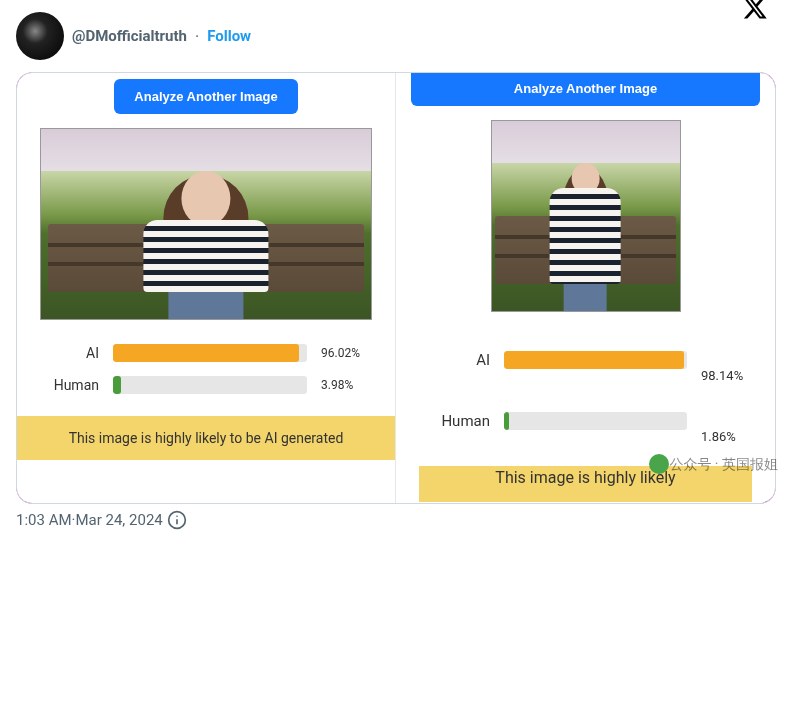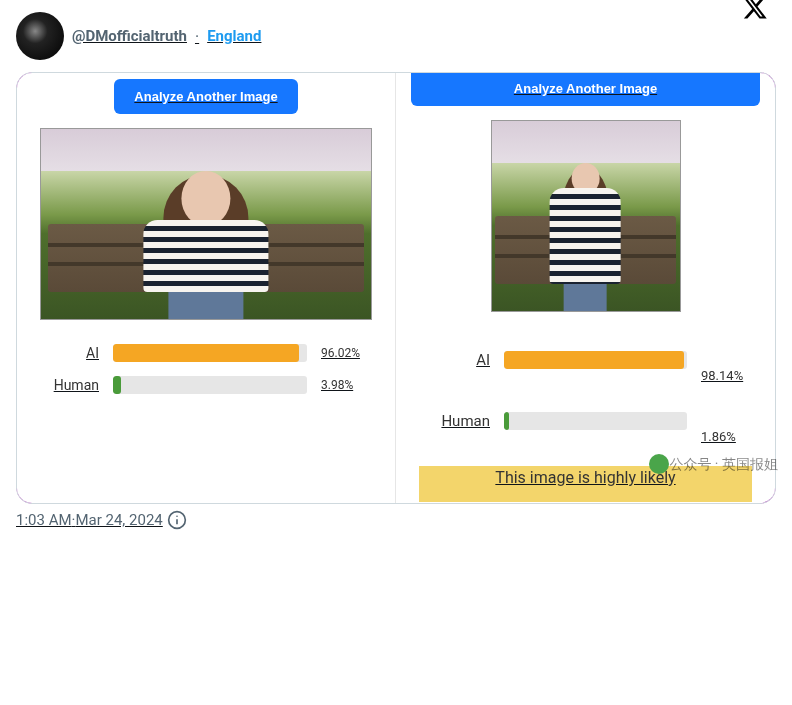--- a/index.html
+++ b/index.html
@@ -6,21 +6,20 @@
   body {
     font-family: -apple-system, BlinkMacSystemFont, "Segoe UI", Roboto, Helvetica, Arial, sans-serif;
     background: #fff;
     color: #0f1419;
     width: 792px;
     margin: 0;
   }
   .tweet {
     padding: 12px 16px 8px 16px;
     position: relative;
-    text-decoration: underline;
   }
   .x-logo {
     position: absolute;
     top: -5px;
     right: 24px;
     width: 26px;
     height: 26px;
   }
   .header-row {
     display: flex;
@@ -250,21 +249,21 @@
   <span class="x-logo">
     <svg viewBox="0 0 24 24" fill="#000">
         <path d="M18.244 2.25h3.308l-7.227 8.26 8.502 11.24H16.17l-5.214-6.817L4.99 21.75H1.68l7.73-8.835L1.254 2.25H8.08l4.713 6.231zm-1.161 17.52h1.833L7.084 4.126H5.117z"></path>
       </svg>
   </span>
 
   <div class="header-row">
     <div class="avatar"></div>
     <span class="handle">@DMofficialtruth</span>
     <span class="dot"> · </span>
-    <a href="#" class="follow-link">England</a>
+    <a href="#" class="follow-link">Follow</a>
   </div>
 
 
   <div class="media-card">
 
     <div class="panel">
       <button class="analyze-btn">Analyze Another Image</button>
       <div class="photo">
         <div class="scene">
           <div class="bench"></div>
@@ -285,20 +284,21 @@
           <div class="bar-val">96.02%</div>
         </div>
         <div class="bar-row">
           <div class="bar-label">Human</div>
           <div class="bar-track">
             <div class="bar-fill hu-fill" style="width:3.98%"></div>
           </div>
           <div class="bar-val">3.98%</div>
         </div>
       </div>
+      <div class="verdict">This image is highly likely to be AI generated</div>
     </div>
 
     <div class="panel panel-right">
       <button class="analyze-btn cut">Analyze Another Image</button>
       <div class="photo sm">
         <div class="scene">
           <div class="bench"></div>
           <div class="person">
             <div class="hair"></div>
             <div class="head"></div>

